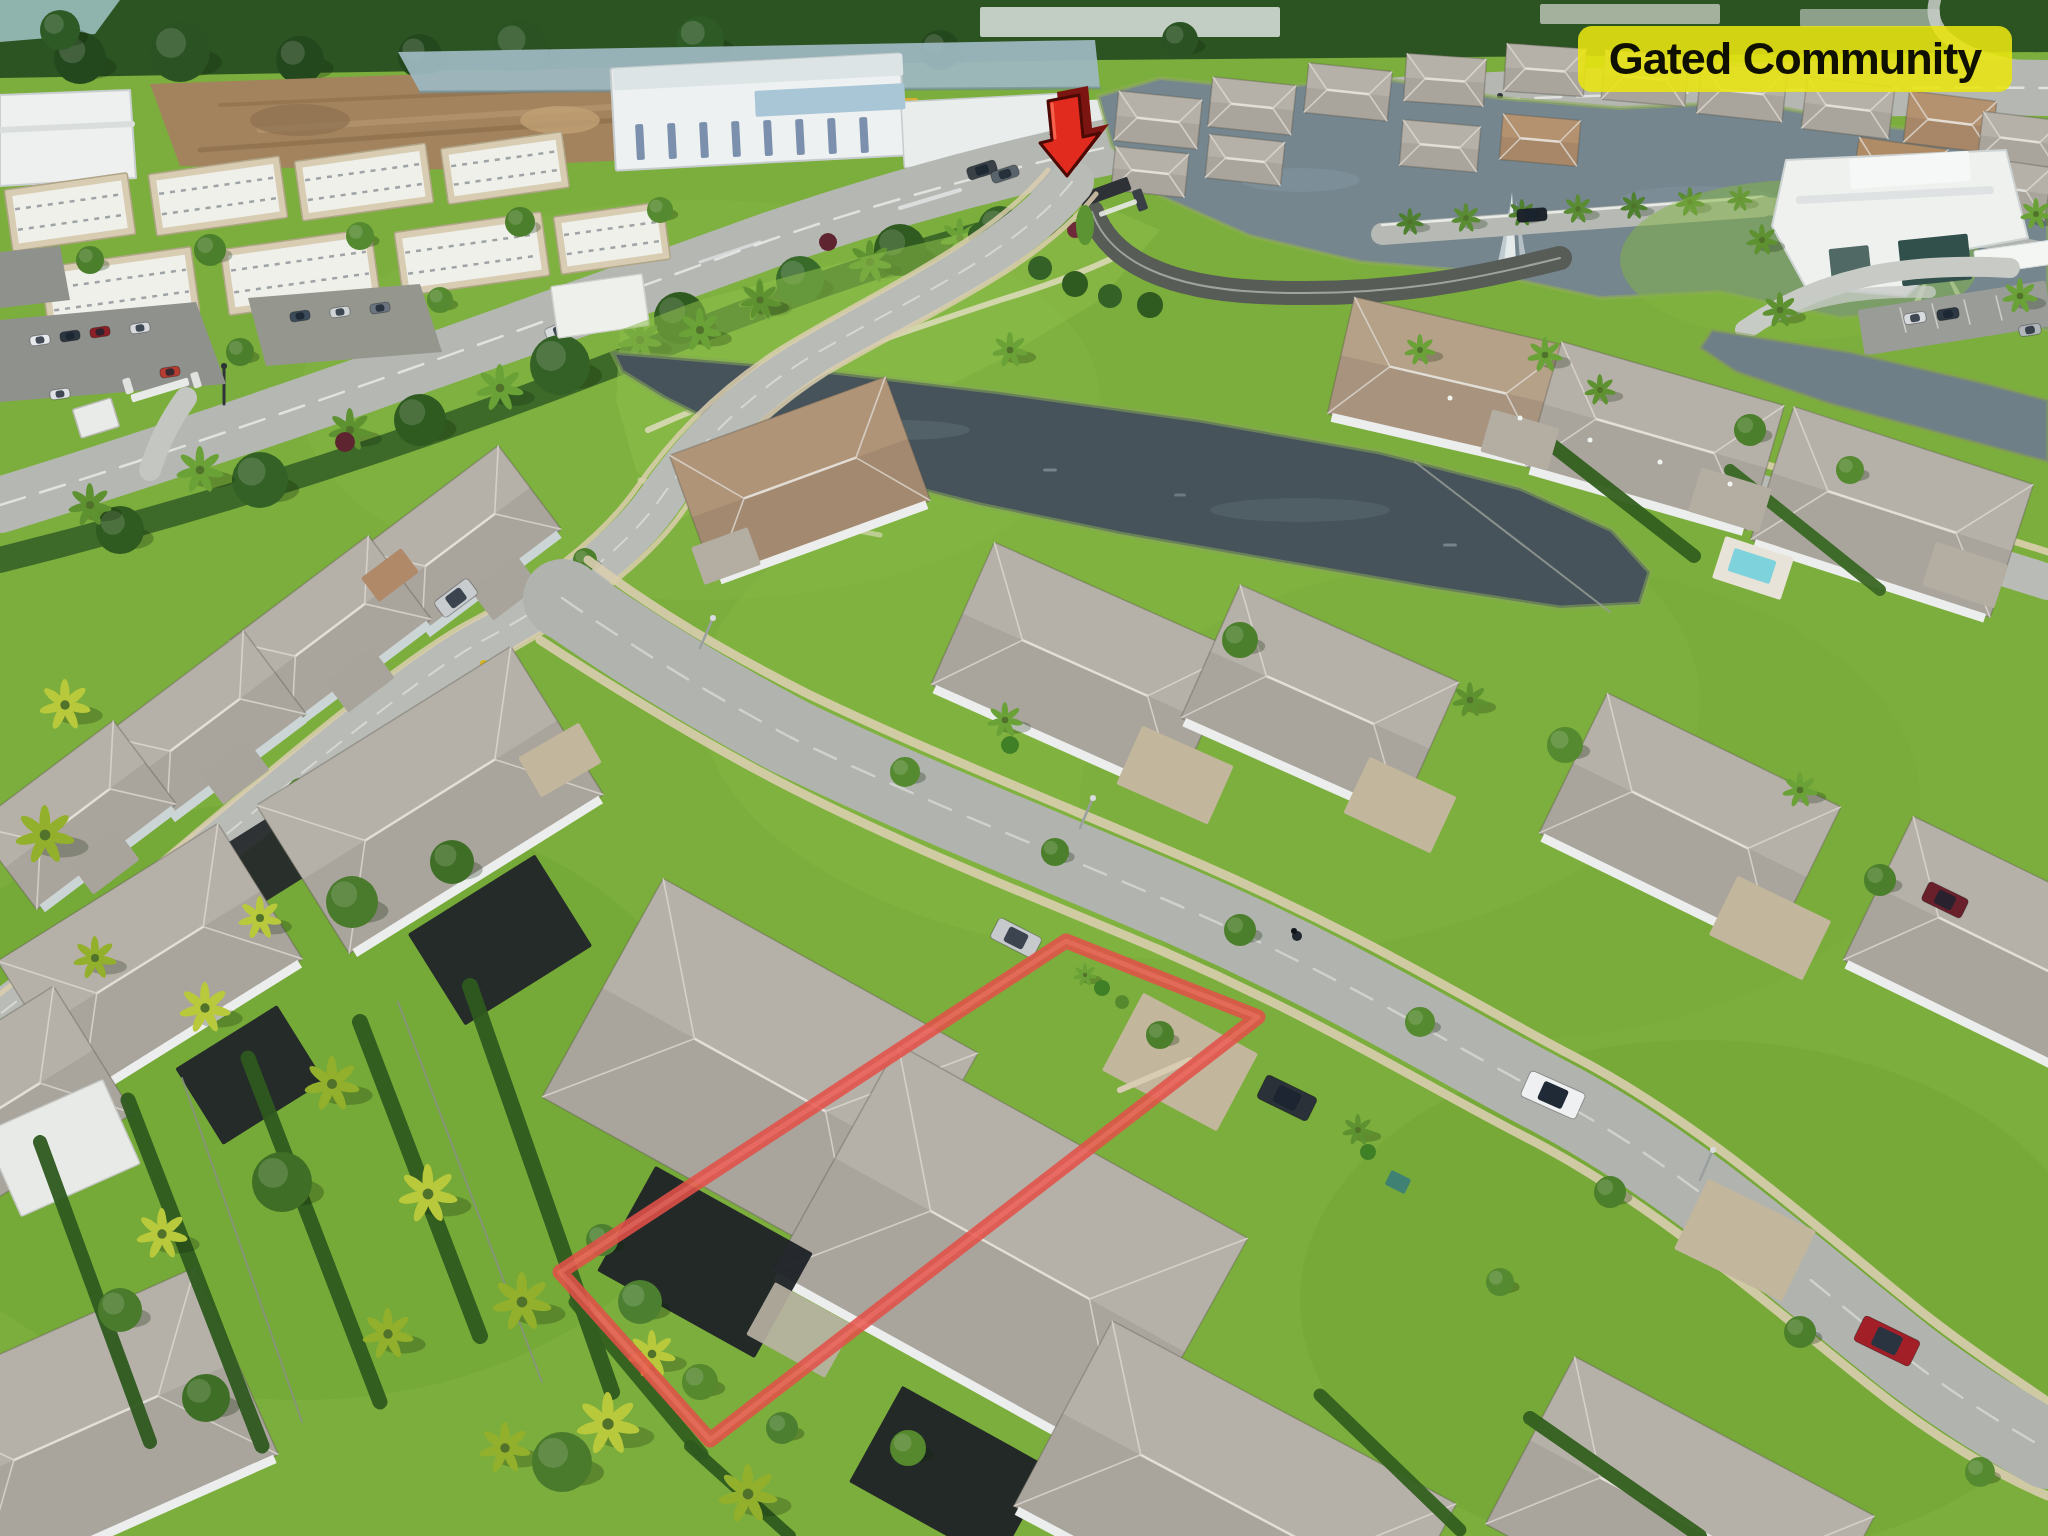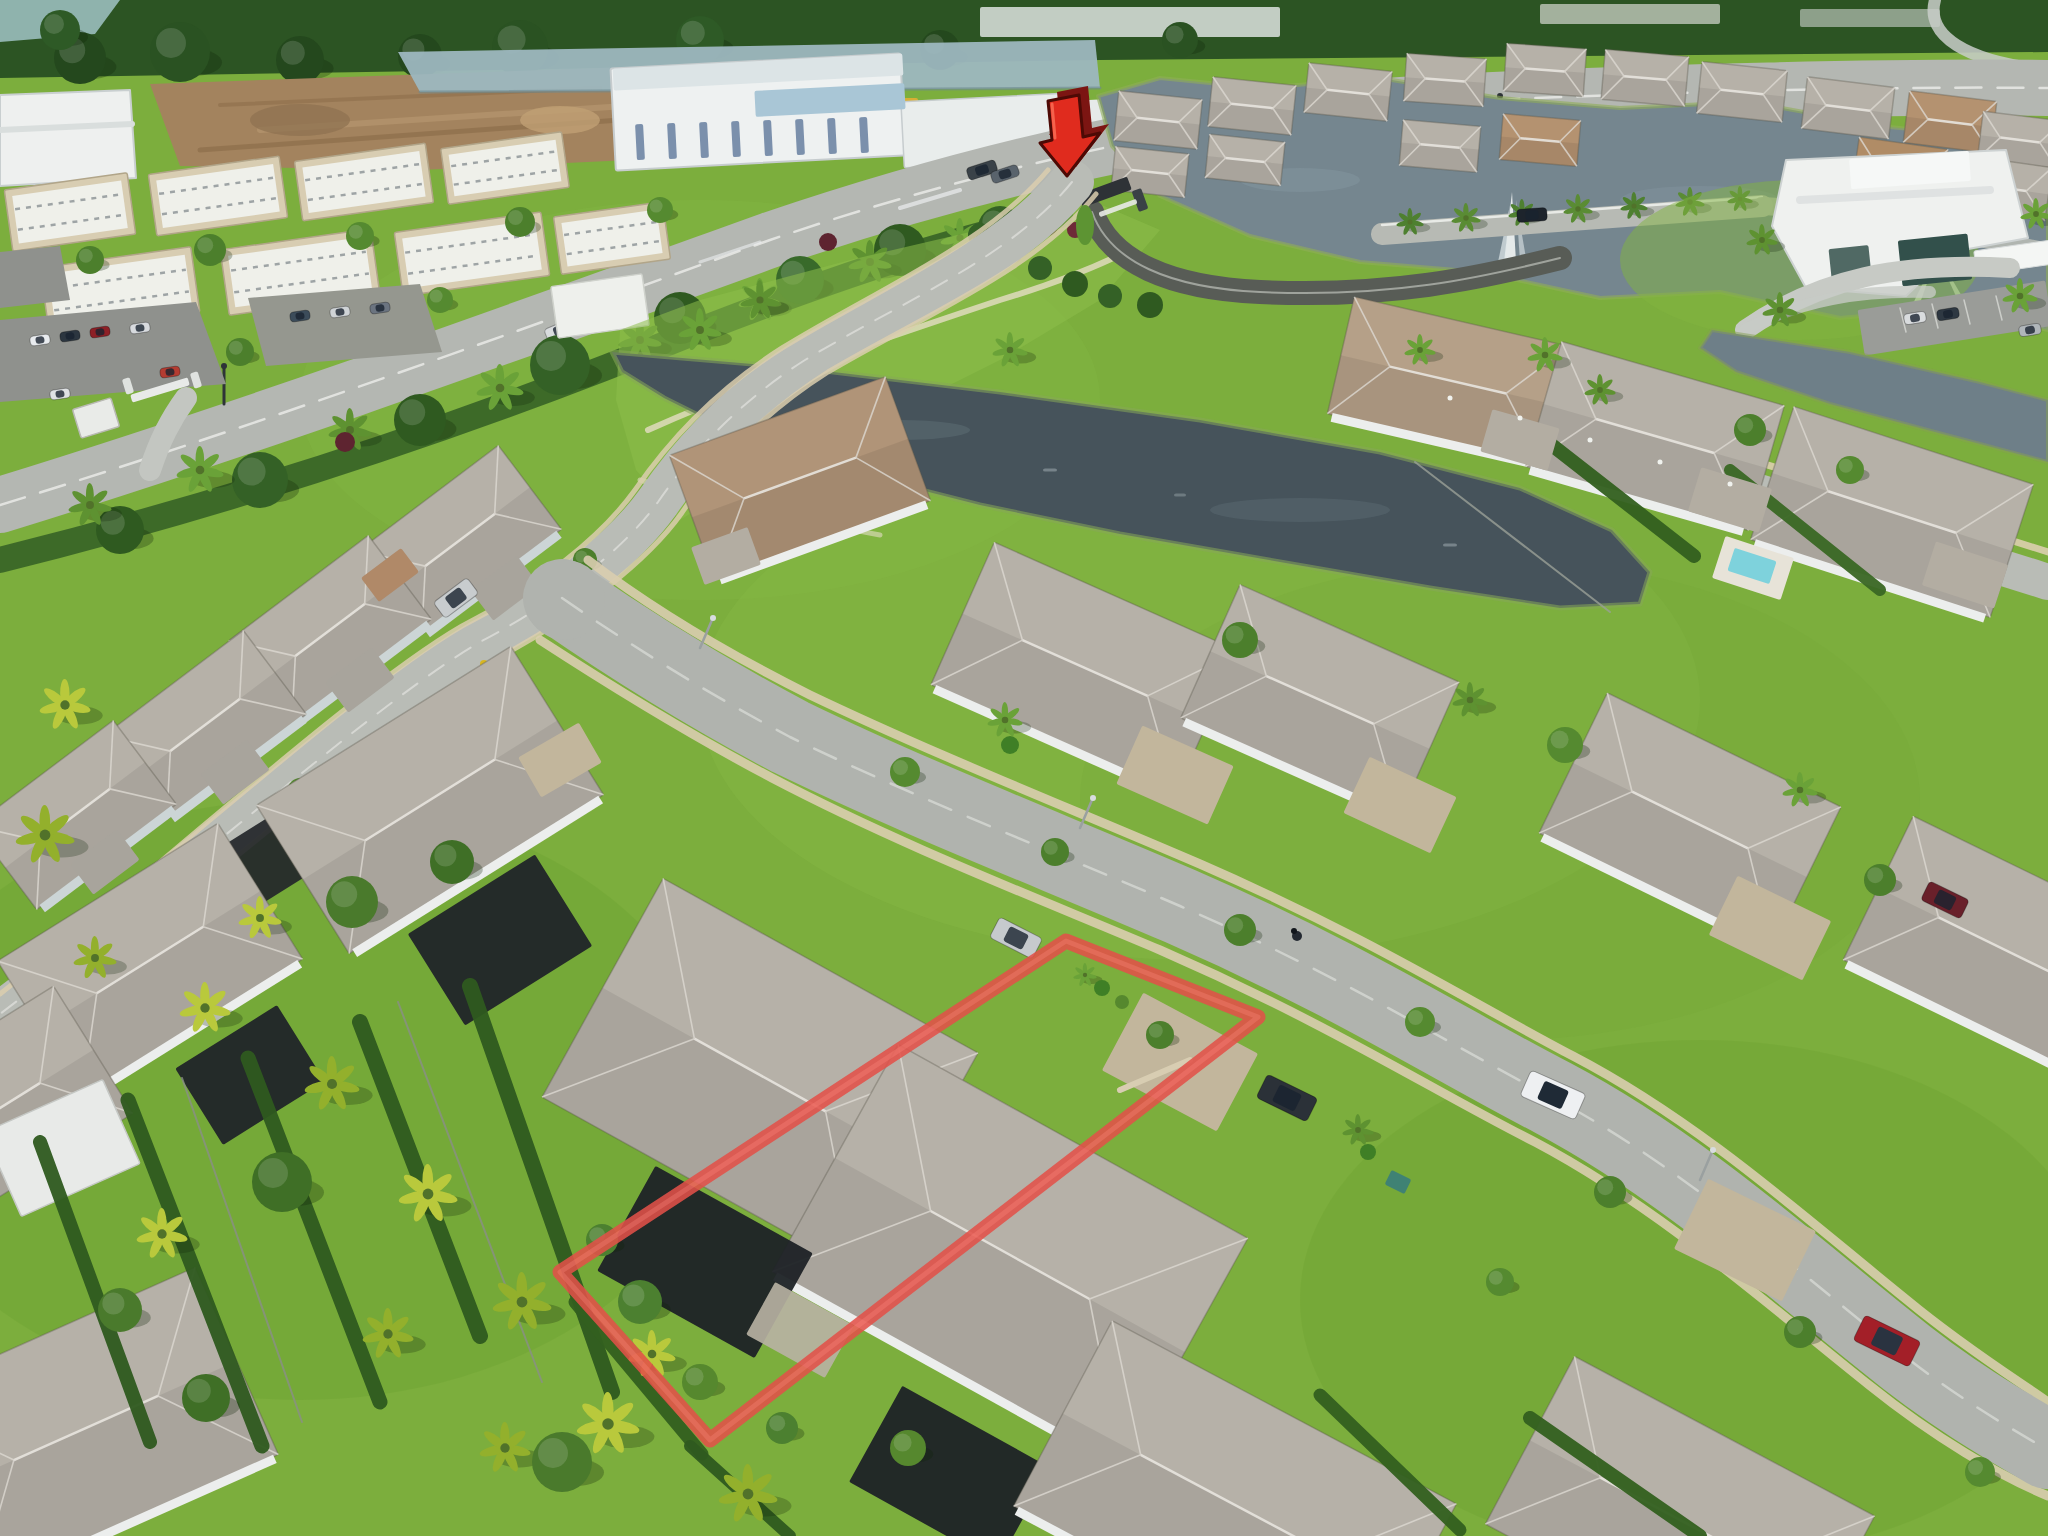--- a/index.html
+++ b/index.html
@@ -1491,13 +1491,14 @@
         </g>
       </g>
       <g>
         <polygon points="1066,941 1258,1017 710,1440 560,1272" fill="none" stroke="#e25048" stroke-width="15" stroke-linejoin="round" opacity="0.87"></polygon>
         <polygon points="1066,941 1258,1017 710,1440 560,1272" fill="none" stroke="#ff8a80" stroke-width="5" stroke-linejoin="round" opacity="0.3"></polygon>
         <polygon points="1057,92 1088,86 1092,128 1109,124 1076,167 1049,134 1061,131" fill="#7c1512"></polygon>
         <polygon points="1048,101 1079,95 1083,137 1100,133 1067,176 1040,143 1052,140" fill="#e02b1e" stroke="#4d0a05" stroke-width="3" stroke-linejoin="round"></polygon>
         <line x1="1052" y1="104" x2="1055" y2="138" stroke="#ff7a60" stroke-width="3" opacity="0.7" stroke-linecap="round"></line>
       </g>
     </svg>
+  <div class="badge" style="left: 1578px; top: 26px; width: 434px; height: 66px; background: rgba(233, 229, 16, 0.88); color: rgb(16, 16, 0);">Gated Community</div>
 </div>
 
 </body></html>

